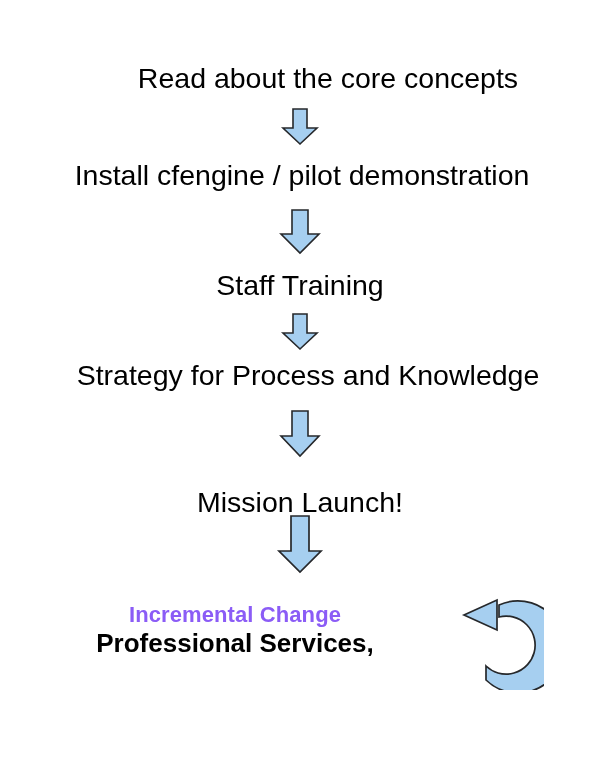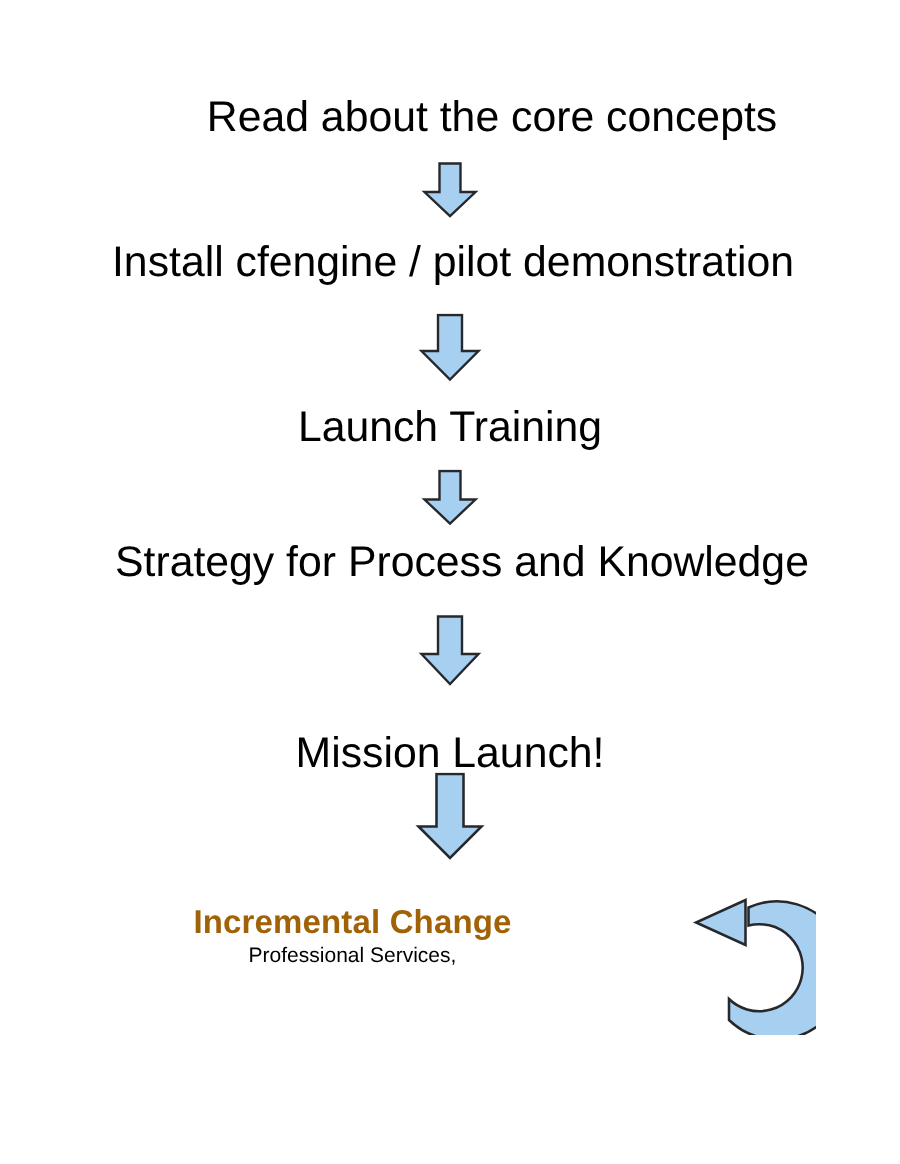--- a/index.html
+++ b/index.html
@@ -54,27 +54,27 @@
     position: absolute;
     top: 602px;
     left: 0;
     width: 470px;
     text-align: center;
     line-height: 1.16;
   }
   #final-title {
     font-size: 22px;
     font-weight: bold;
-    color: #a16207;
+    color: #8b5cf6;
     display: block;
     letter-spacing: 0.1px;
   }
   .final-line {
-    font-size: 14px;
-    font-weight: normal;
+    font-size: 26px;
+    font-weight: bold;
     color: #000000;
     display: block;
   }
 
   #loop-arrow {
     position: absolute;
     left: 460px;
     top: 594px;
   }
   #loop-arrow svg { display: block; }
@@ -97,21 +97,21 @@
   <div class="step-text" id="step-1">Install cfengine / pilot demonstration</div>
 
   <div class="arrow" id="arrow-1">
     <span>
       <svg width="50" height="46" viewBox="0 0 50 46" xmlns="http://www.w3.org/2000/svg">
         <polygon points="17,1 33,1 33,25 44,25 25,44 6,25 17,25" fill="#a6cff0" stroke="#26282b" stroke-width="1.6" stroke-linejoin="miter"></polygon>
       </svg>
     </span>
   </div>
 
-  <div class="step-text" id="step-2">Launch Training</div>
+  <div class="step-text" id="step-2">Staff Training</div>
 
   <div class="arrow" id="arrow-2">
     <span>
       <svg width="46" height="38" viewBox="0 0 46 38" xmlns="http://www.w3.org/2000/svg">
         <polygon points="16,1 30,1 30,20 40,20 23,36 6,20 16,20" fill="#a6cff0" stroke="#26282b" stroke-width="1.6" stroke-linejoin="miter"></polygon>
       </svg>
     </span>
   </div>
 
   <div class="step-text" id="step-3">Strategy for Process and Knowledge</div>

